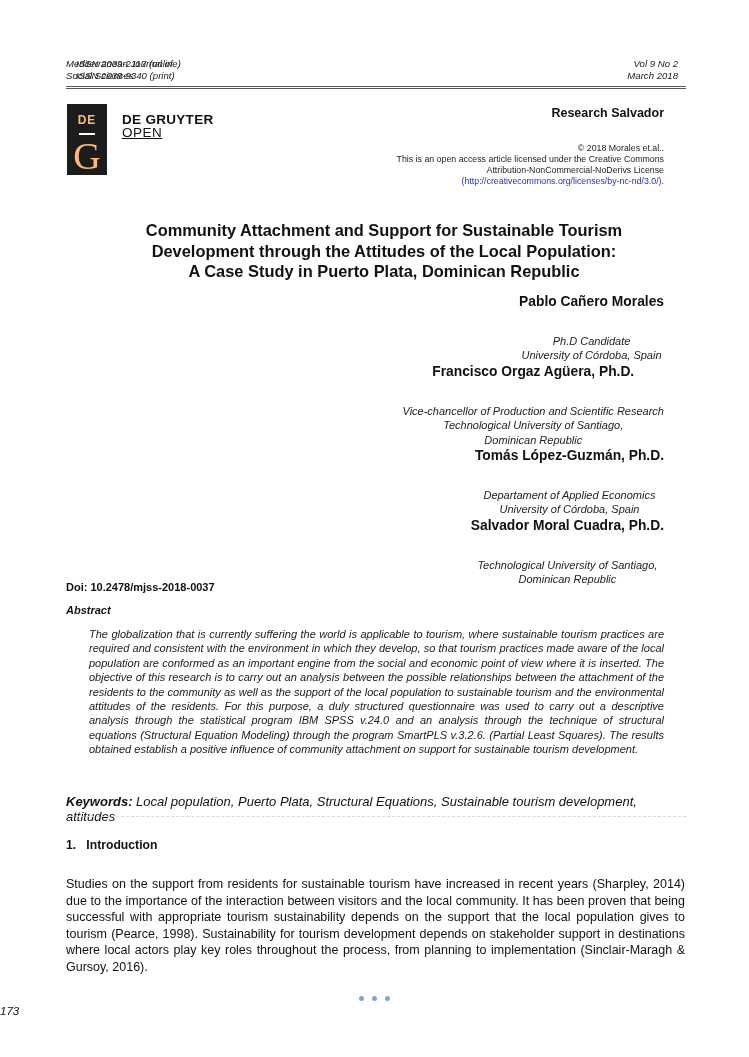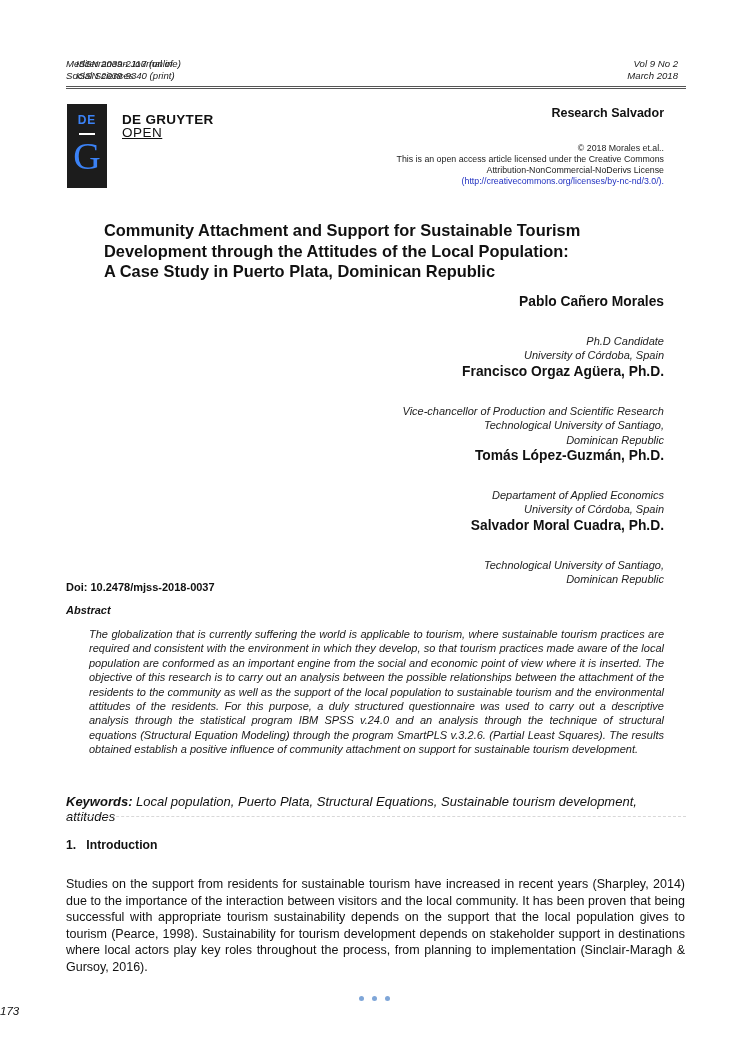--- a/index.html
+++ b/index.html
@@ -5,35 +5,35 @@
   * { margin: 0; padding: 0; box-sizing: border-box; }
   html, body { width: 749px; height: 1057px; background: #ffffff; overflow: hidden; }
   body { position: relative; font-family: "Liberation Sans", sans-serif; color: #111; }
 
   .hdr { position: absolute; top: 58px; left: 66px; width: 612px; font-size: 9.6px; font-style: italic; line-height: 12px; color: #222; }
   .hdr .l { position: absolute; left: 10px; top: 0; }
   .hdr .c { position: absolute; left: 0; width: 612px; top: 0; }
   .hdr .r { position: absolute; right: 0; top: 0; text-align: right; }
   .hdr-rule { position: absolute; top: 86px; left: 66px; width: 620px; height: 3px; border-top: 1px solid #555; border-bottom: 1px solid #555; }
 
-  .logo { position: absolute; top: 104px; left: 67px; width: 40px; height: 84px; background: #1c1c1c; color: #3b82f6; }
+  .logo { position: absolute; top: 104px; left: 67px; width: 40px; height: 71px; background: #1c1c1c; color: #fdba74; }
   .logo .de { position: absolute; top: 9px; left: 0; width: 40px; text-align: center; font-weight: bold; font-size: 12px; letter-spacing: 1px; }
   .logo .bar { position: absolute; top: 29px; left: 12px; width: 16px; height: 2px; background: #fff; }
   .logo .g { position: absolute; top: 30px; left: 0; width: 40px; text-align: center; font-family: "Liberation Serif", serif; font-size: 38px; line-height: 44px; }
   .brand { position: absolute; top: 113px; left: 122px; font-size: 13.5px; line-height: 13px; }
   .brand .b1 { font-weight: bold; letter-spacing: 0.3px; }
   .brand .b2 { letter-spacing: 0.5px; text-decoration: underline; }
 
   .ra { position: absolute; top: 106px; right: 85px; font-size: 12.5px; font-weight: bold; }
   .lic { position: absolute; top: 143px; right: 85px; text-align: right; font-size: 8.8px; line-height: 11px; color: #222; }
   .lic .url { color: #2030c0; }
 
-  .title { position: absolute; top: 220px; right: 85px; width: 560px; text-align: left; font-weight: bold; font-size: 16.4px; line-height: 20.5px; }
+  .title { position: absolute; top: 220px; right: 85px; width: 560px; text-align: center; font-weight: bold; font-size: 16.4px; line-height: 20.5px; }
 
-  .auth { position: absolute; right: 85px; text-align: right; }
+  .auth { position: absolute; right: 85px; text-align: center; }
   .auth .nm { font-weight: bold; font-size: 13.8px; line-height: 16px; }
   .auth .af { font-style: italic; font-size: 11px; line-height: 14.3px; margin-top: 24px; color: #222; }
 
   .doi { position: absolute; top: 581px; left: 66px; font-size: 11px; font-weight: bold; }
   .abs-h { position: absolute; top: 604px; left: 66px; font-size: 11px; font-weight: bold; font-style: italic; }
   .abs { position: absolute; top: 627px; left: 89px; width: 575px; font-style: italic; font-size: 11px; line-height: 14.4px; text-align: justify; color: #1a1a1a; }
   .kw { position: absolute; top: 794px; left: 66px; width: 620px; font-size: 13px; }
   .kw b { font-style: italic; }
   .kw i { font-style: italic; }
   .sep { position: absolute; top: 816px; left: 66px; width: 620px; height: 0; border-top: 1px dashed #d8d8d8; }

